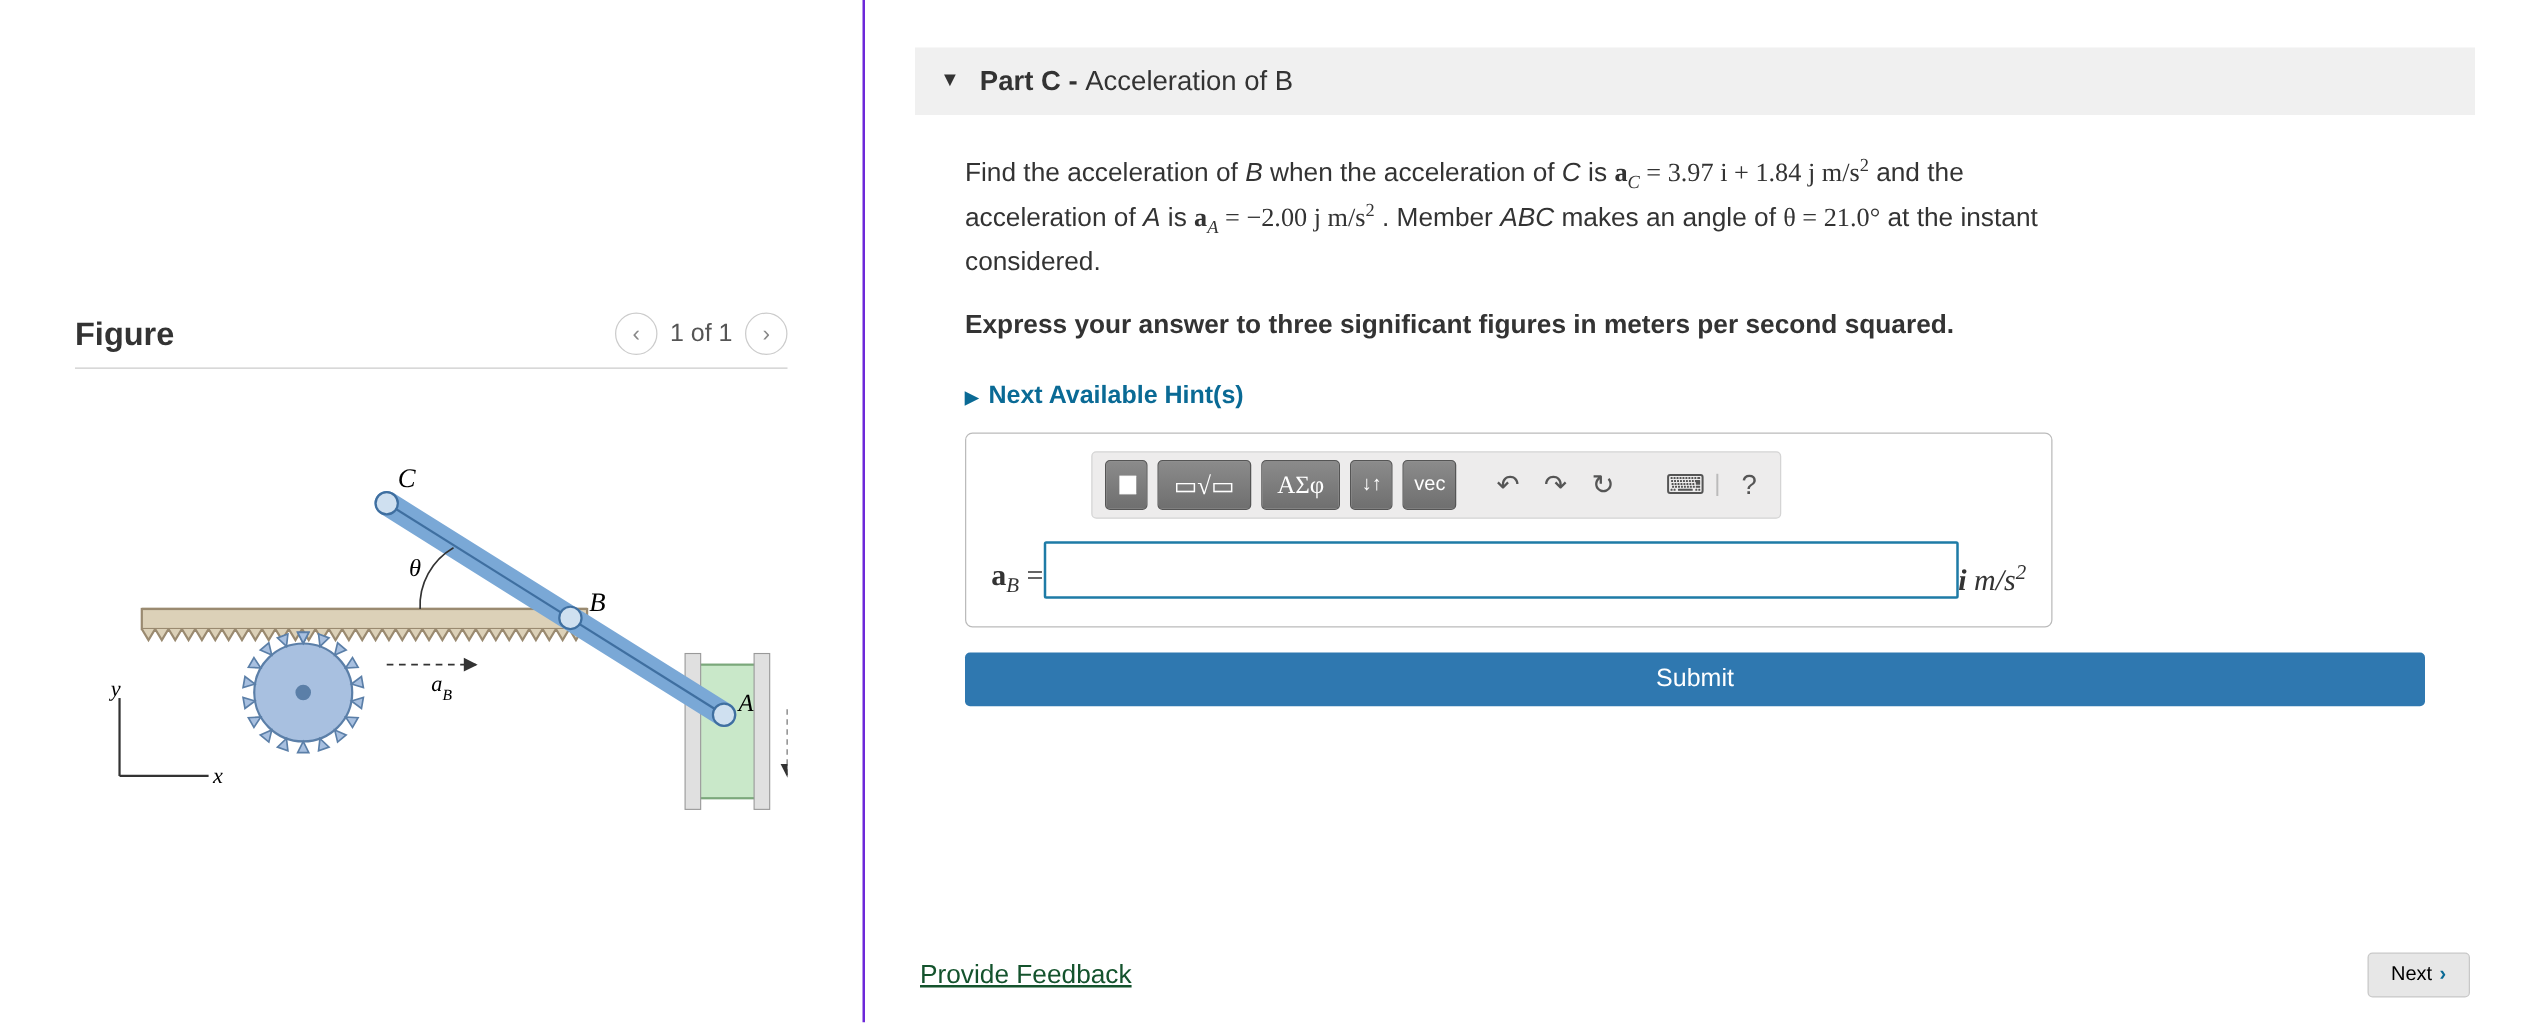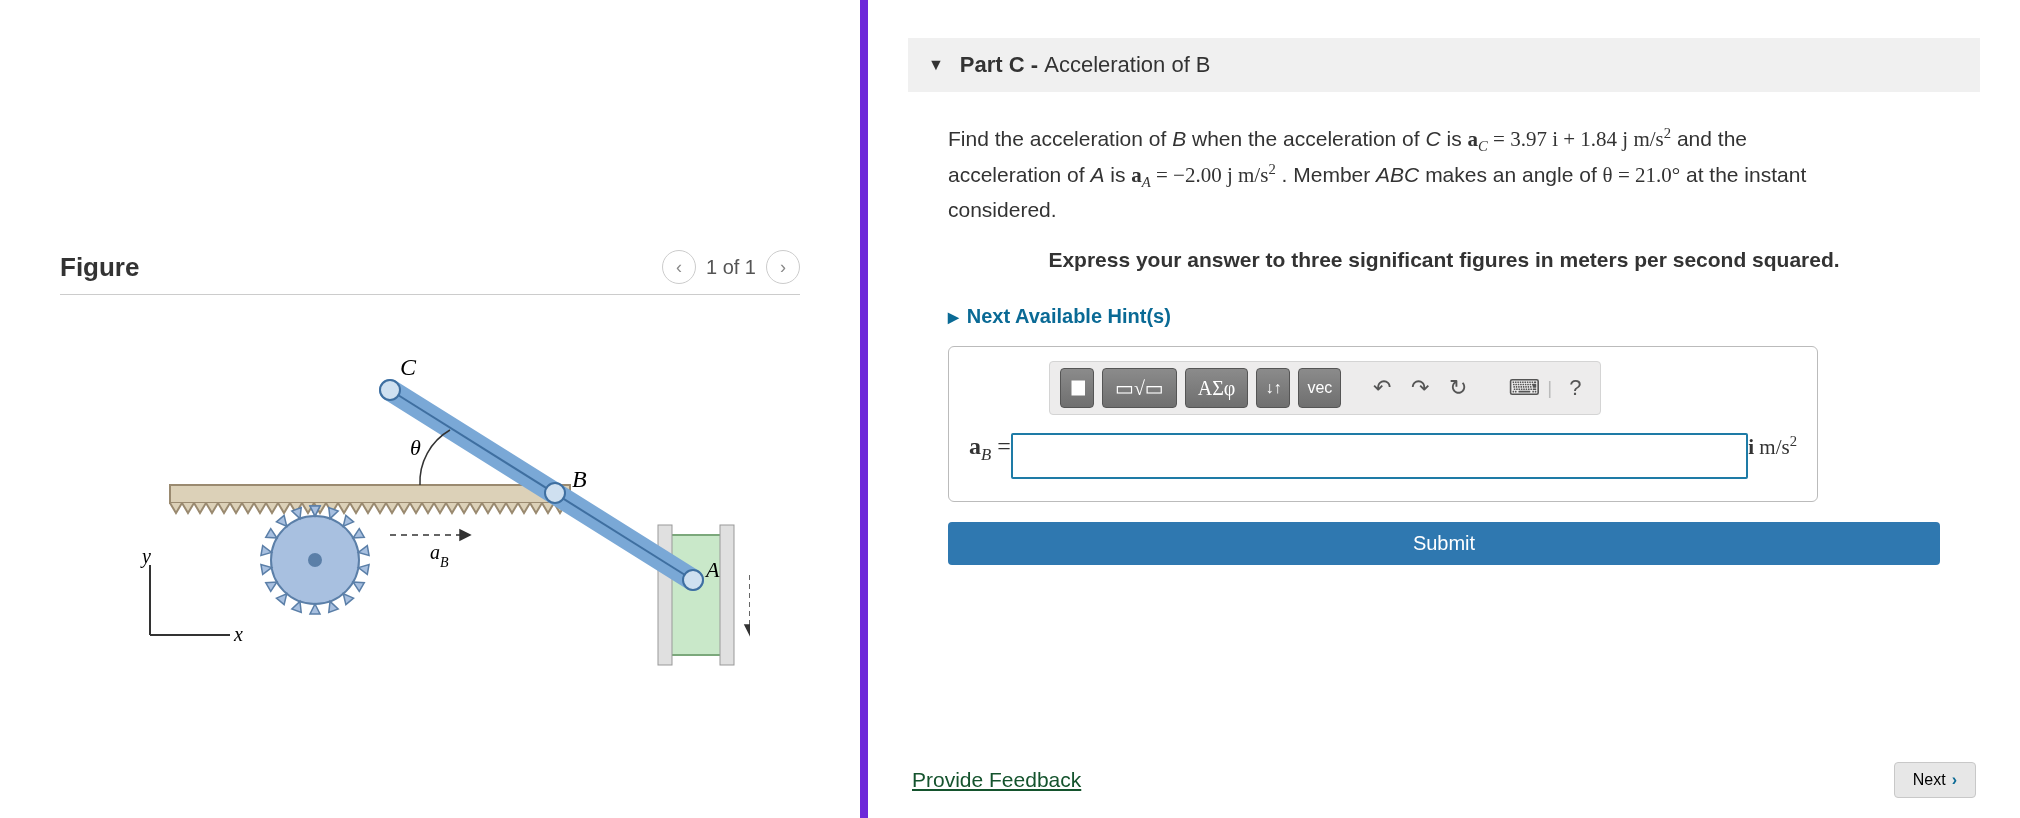--- a/index.html
+++ b/index.html
@@ -6,23 +6,23 @@
   body {
     font-family: "Helvetica Neue", Arial, sans-serif;
     font-size: 19px;
     color: #333;
     background: #fff;
     width: 2020px;
     height: 818px;
     display: flex;
   }
   .left-pane {
-    width: 868px;
+    width: 692px;
     padding: 60px 60px 40px 60px;
-    border-right: 8px solid #6d28d9;
+    border-right: 2px solid #6d28d9;
     position: relative;
   }
   .right-pane {
     flex: 1;
     padding: 30px 40px 20px 40px;
     position: relative;
     display: flex;
     flex-direction: column;
   }
   .fig-header {
@@ -66,21 +66,21 @@
     gap: 16px;
     margin-top: 8px;
     margin-bottom: 30px;
   }
   .part-header .caret { color:#333; font-size: 16px; }
   .part-header .title { font-size: 22px; }
   .part-header .title b { font-weight: bold; }
 
   .prompt { font-size: 21px; line-height: 1.55; margin: 0 40px 18px 40px; }
   .prompt .math { font-family: "Times New Roman", serif; }
-  .bold { font-weight: bold; text-align: center; }
+  .bold { font-weight: bold; }
   .hints {
     color:#0a6a95;
     font-weight: bold;
     font-size: 20px;
     margin: 10px 40px 18px 40px;
     display:inline-flex;
     align-items:center;
     gap:8px;
     cursor:pointer;
   }
@@ -118,31 +118,31 @@
     cursor:pointer;
   }
   .tb-btn.wide { padding: 0 12px; font-family: "Times New Roman", serif; font-size:20px;}
   .tb-ico {
     width: 30px; height: 30px;
     display:inline-flex; align-items:center; justify-content:center;
     color:#555; font-size:22px; cursor:pointer;
   }
   .tb-sep { color:#bbb; }
 
-  .input-row { display:flex; align-items:flex-start; }
+  .input-row { display:flex; align-items:flex-end; }
   .lhs { font-family:"Times New Roman", serif; font-size:24px; }
   .ans-input {
     flex: 1;
     height: 46px;
     border: 2px solid #1e7ba6;
     border-radius: 2px;
     padding: 4px 8px;
     font-size: 20px;
   }
-  .rhs { font-family:"Times New Roman", serif; font-size:21px; white-space:nowrap;}
+  .rhs { font-family:"Times New Roman", serif; font-size:24px; white-space:nowrap;font-style:italic;}
 
   .submit {
     background:#2f78b0;
     color:#fff;
     border:none;
     border-radius:4px;
     font-size:20px;
     padding:10px 22px;
     margin: 0 40px 0 40px;
     cursor:pointer;

